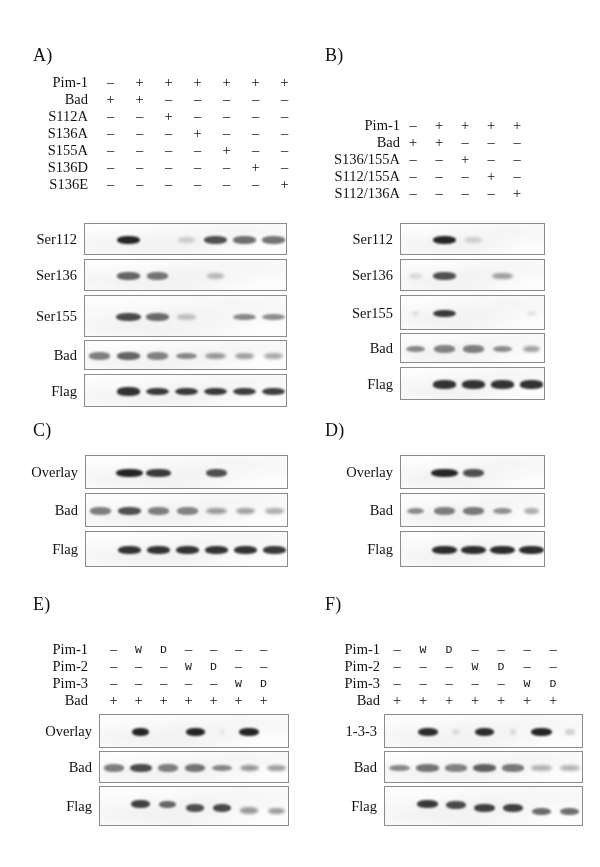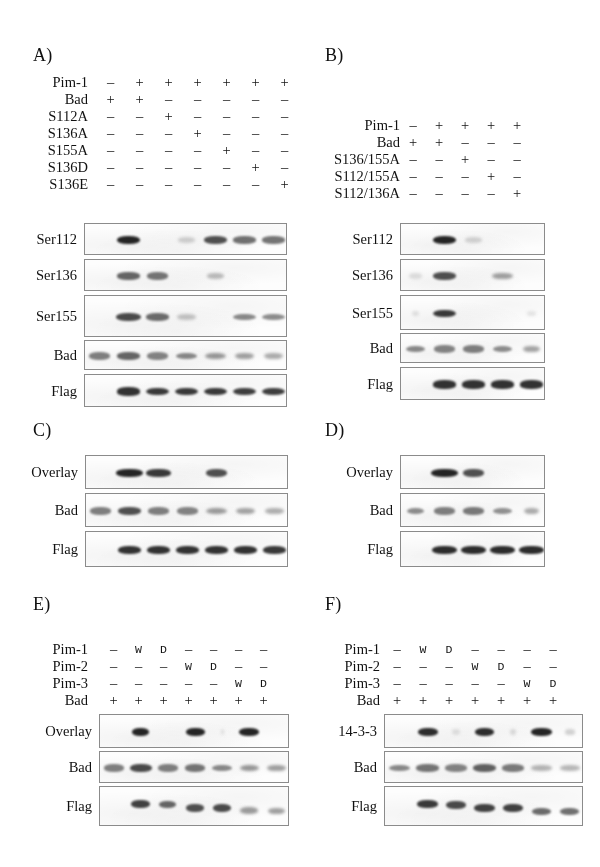--- a/index.html
+++ b/index.html
@@ -495,21 +495,21 @@
           <div class="mcell" style="width: 26px;">+</div>
           <div class="mcell" style="width: 26px;">+</div>
           <div class="mcell" style="width: 26px;">+</div>
           <div class="mcell" style="width: 26px;">+</div>
           <div class="mcell" style="width: 26px;">+</div>
           <div class="mcell" style="width: 26px;">+</div>
         </div>
       </div>
     </div>
     <div class="strip" style="left: 384px; top: 714px; width: 199px; height: 34px;">
-      <div class="strip-label">14-3-3</div>
+      <div class="strip-label">1-3-3</div>
       <div class="strip-box">
         <div class="noise"></div>
         <div class="band" style="width: 19.9px; height: 8.128px; left: 32.6929px; top: 12.936px; background: rgb(36, 36, 36); opacity: 0.96; filter: blur(1.06px);"></div>
         <div class="band" style="width: 8.52857px; height: 5.34px; left: 66.8071px; top: 14.33px; background: rgb(196, 196, 196); opacity: 0.51; filter: blur(1.63px);"></div>
         <div class="band" style="width: 19.9px; height: 8.128px; left: 89.55px; top: 12.936px; background: rgb(36, 36, 36); opacity: 0.96; filter: blur(1.06px);"></div>
         <div class="band" style="width: 6.25429px; height: 5.476px; left: 124.801px; top: 14.262px; background: rgb(188, 188, 188); opacity: 0.53; filter: blur(1.6px);"></div>
         <div class="band" style="width: 21.0371px; height: 8.23px; left: 145.839px; top: 12.885px; background: rgb(30, 30, 30); opacity: 0.97; filter: blur(1.04px);"></div>
         <div class="band" style="width: 10.2343px; height: 5.68px; left: 179.669px; top: 14.16px; background: rgb(176, 176, 176); opacity: 0.56; filter: blur(1.56px);"></div>
       </div>
     </div>

